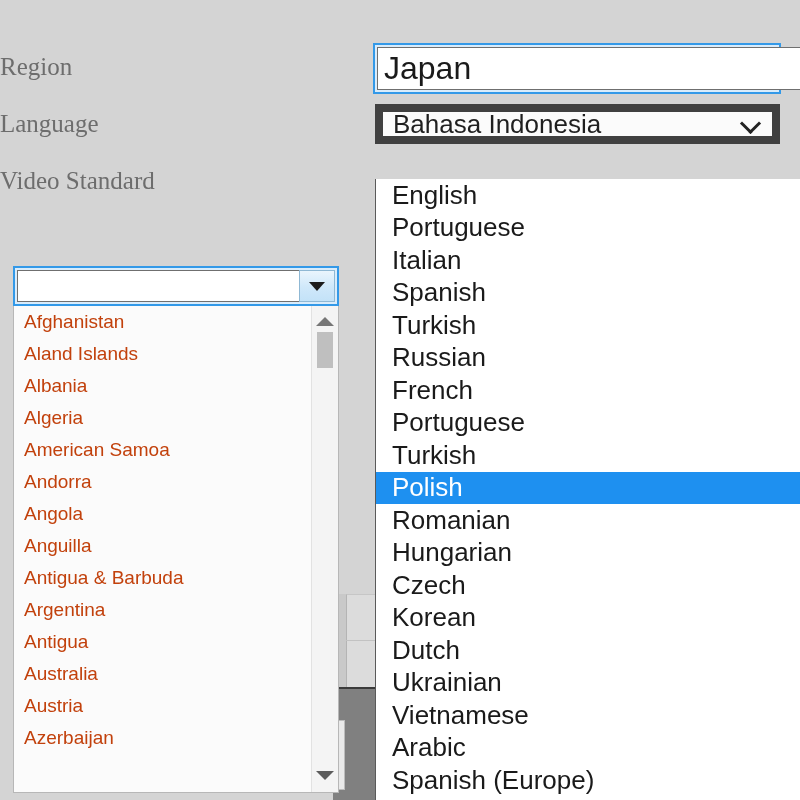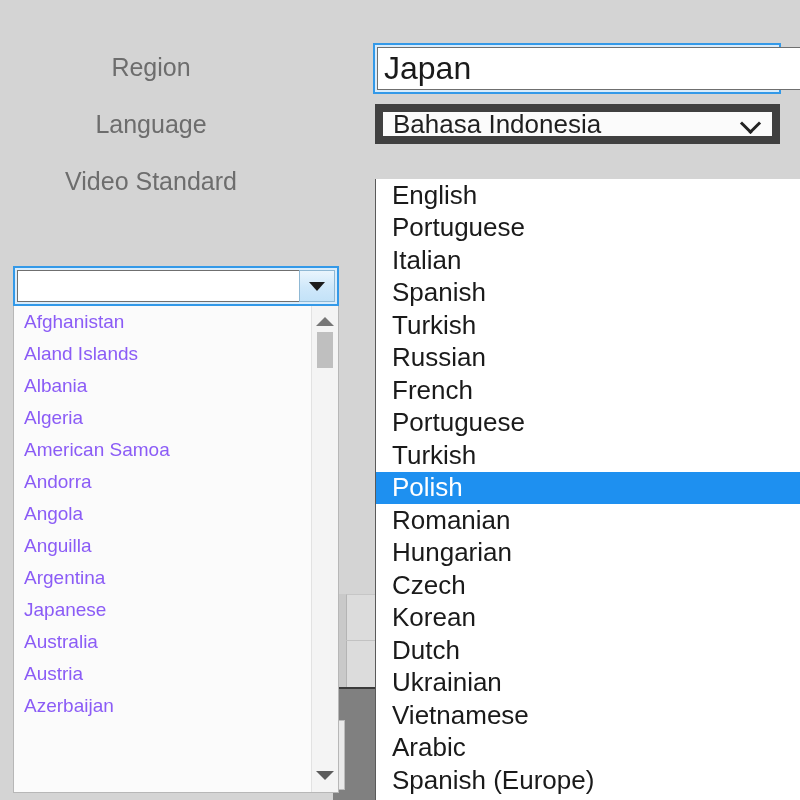--- a/index.html
+++ b/index.html
@@ -102,23 +102,24 @@
     border: 1px solid #bcbcbc;
     box-sizing: border-box;
   }
 
   
   .form-labels {
     position: absolute;
     left: 0px;
     top: 45px;
     width: 302px;
-    text-align: center;
+    text-align: left;
     color: #6d6d6d;
     font-size: 25px;
+    font-family: Liberation Serif, serif;
   }
   .form-label {
     height: 57px;
     line-height: 44px;
     white-space: nowrap;
   }
 
   
   .combo-focus {
     position: absolute;
@@ -251,21 +252,21 @@
     color: #1a1a1a;
     padding-left: 16px;
   }
   #language-popup .dd-item.selected {
     background: #1e90f0;
     color: #ffffff;
   }
   #country-popup .dd-item {
     height: 32px;
     font-size: 19px;
-    color: #8b5cf6;
+    color: #c2410c;
     padding-left: 10px;
   }
 
   
   .dd-scrollbar {
     flex: 0 0 auto;
     position: relative;
     background: #f4f4f4;
   }
   #language-popup .dd-scrollbar {
@@ -388,22 +389,23 @@
   <div class="dropdown-popup" id="country-popup">
     <div class="dd-list">
       <div class="dd-item">Afghanistan</div>
       <div class="dd-item">Aland Islands</div>
       <div class="dd-item">Albania</div>
       <div class="dd-item">Algeria</div>
       <div class="dd-item">American Samoa</div>
       <div class="dd-item">Andorra</div>
       <div class="dd-item">Angola</div>
       <div class="dd-item">Anguilla</div>
+      <div class="dd-item">Antigua &amp; Barbuda</div>
       <div class="dd-item">Argentina</div>
-      <div class="dd-item">Japanese</div>
+      <div class="dd-item">Antigua</div>
       <div class="dd-item">Australia</div>
       <div class="dd-item">Austria</div>
       <div class="dd-item">Azerbaijan</div>
     </div>
     <div class="dd-scrollbar">
       <div class="sb-arrow up">
         <span class="sb-tri-up"></span>
       </div>
       <div class="sb-thumb"></div>
       <div class="sb-arrow down">

